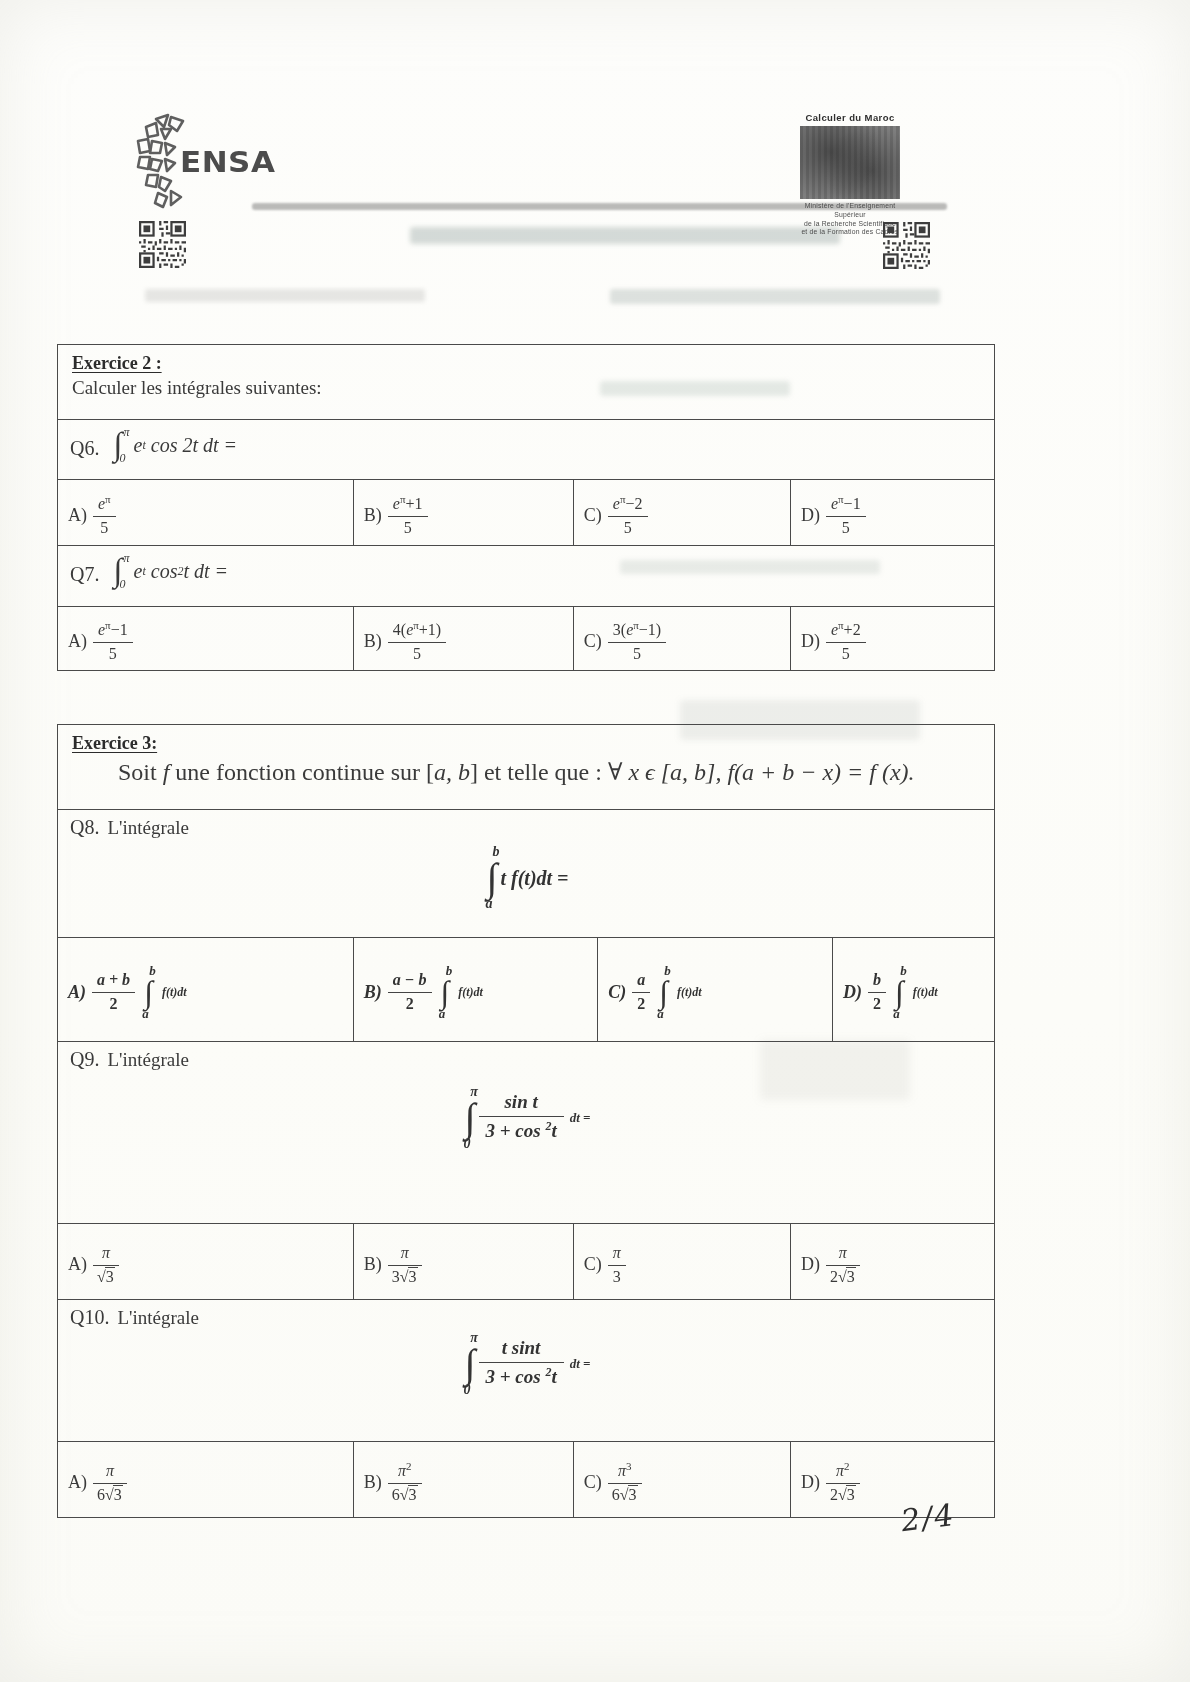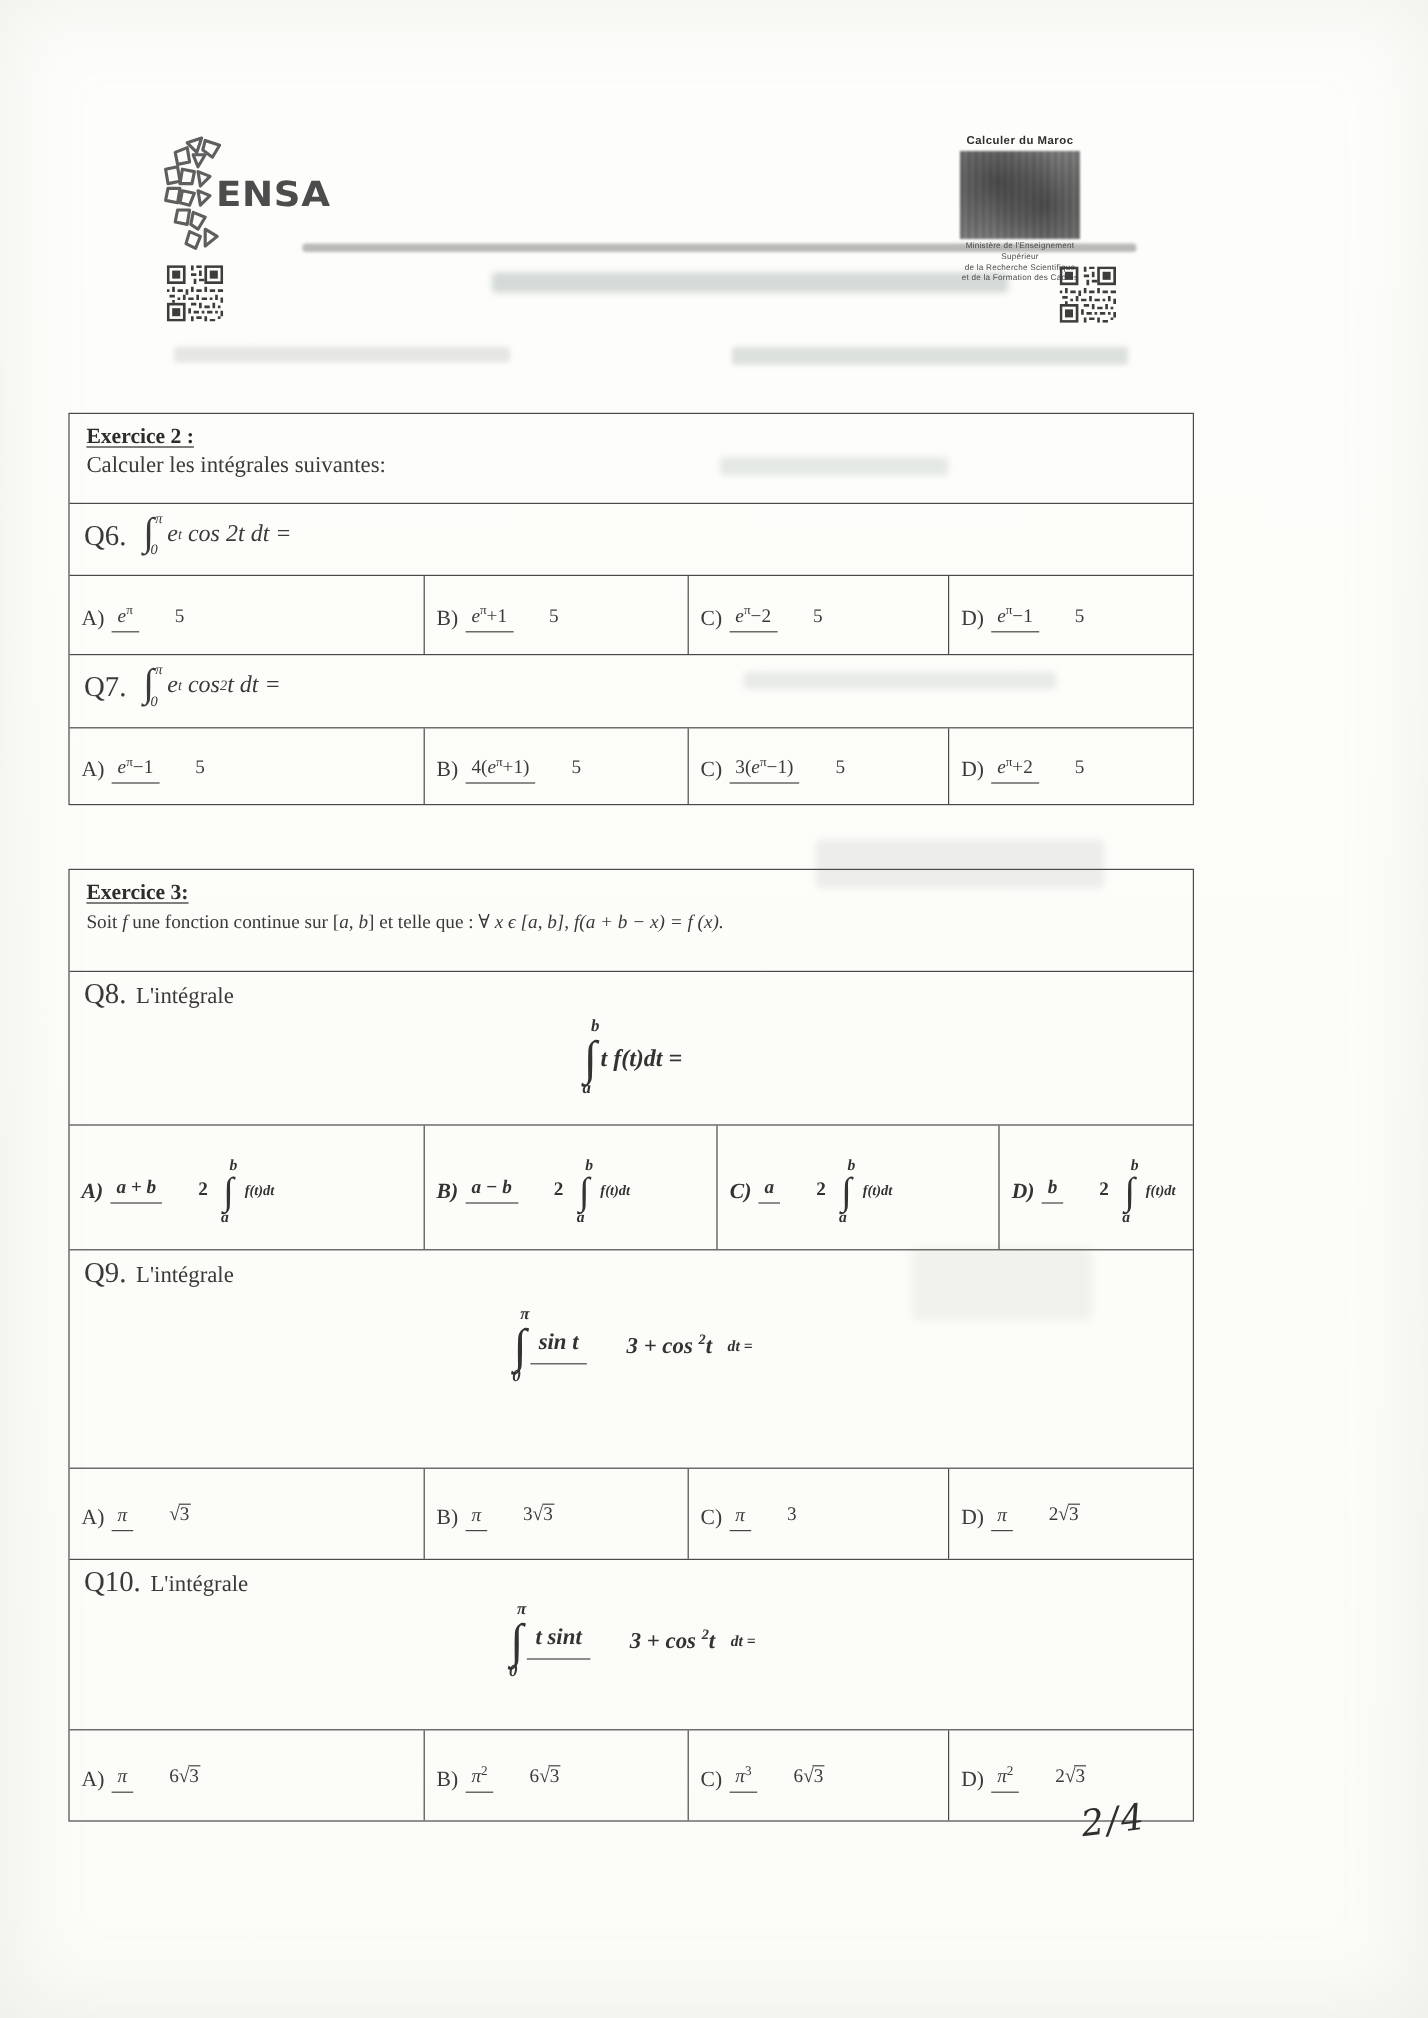--- a/index.html
+++ b/index.html
@@ -39,24 +39,24 @@
 
   
   .extable{position:absolute;left:57px;width:938px;border:1.6px solid #4a4a4a;box-sizing:border-box;}
   .ex2{top:344px;}
   .ex3{top:724px;}
   .trow{box-sizing:border-box;}
   .trow + .trow{border-top:1.6px solid #4a4a4a;}
   .headrow{padding:8px 14px 4px;}
   .ex-title{font-size:18px;font-weight:bold;color:#2c2c2c;text-decoration:underline;text-underline-offset:3px;}
   .ex-sub{font-size:19px;margin-top:3px;}
-  .stline{font-size:16px;margin-top:4px;}
+  .stline{font-size:24px;margin-top:4px;margin-left:46px;}
   .stline .it{font-style:italic;}
   .qrow{padding:6px 12px 2px;}
-  .qlabel{font-size:24px;margin-right:8px;}
+  .qlabel{font-size:20px;margin-right:8px;}
   .intro{font-size:19px;}
   .mathline{display:inline-flex;align-items:center;font-size:20px;font-style:italic;}
   .mi{font-style:italic;}
   .msup{font-size:12px;font-style:italic;}
   
   .iint{display:inline-flex;align-items:center;margin:0 4px 0 2px;}
   .ig{font-style:normal;font-weight:normal;}
   .iint .ig{font-size:33px;line-height:.9;}
   .ilims{display:inline-flex;flex-direction:column;justify-content:space-between;height:38px;font-size:12px;
          font-style:italic;margin-left:1px;line-height:1;}
@@ -69,21 +69,21 @@
   .dint.lg .ig{font-size:40px;line-height:.95;}
   .dint.lg .lim{font-size:14px;}
   .dint .lim.top{transform:translateX(4px);}
   .dint .lim.bot{transform:translateX(-3px);}
   .disp{text-align:center;margin-top:6px;font-style:italic;font-weight:bold;color:#333;}
   .disp > *{vertical-align:middle;}
   .disp .inner{display:inline-flex;align-items:center;}
   .dbody{font-size:20px;}
   .dafter{font-size:13px;margin-left:6px;}
   
-  .frac{display:inline-flex;flex-direction:row;align-items:stretch;text-align:center;vertical-align:middle;line-height:1.15;gap:26px;}
+  .frac{display:inline-flex;flex-direction:column;align-items:stretch;text-align:center;vertical-align:middle;line-height:1.15;}
   .frac .num{border-bottom:1.6px solid #444;padding:0 5px 2px;font-size:16px;}
   .frac .den{padding:2px 4px 0;font-size:16px;}
   .frac sup{font-size:11px;}
   .dfrac .num,.dfrac .den{font-size:19px;padding:1px 7px 3px;}
   .dfrac .den{padding-top:3px;}
   .dfrac sup{font-size:12px;}
   .rsign{letter-spacing:-1px;}
   .rad{border-top:1.3px solid #444;padding:0 1px;}
   .rad:empty{border-top:none;padding:0;}
   

